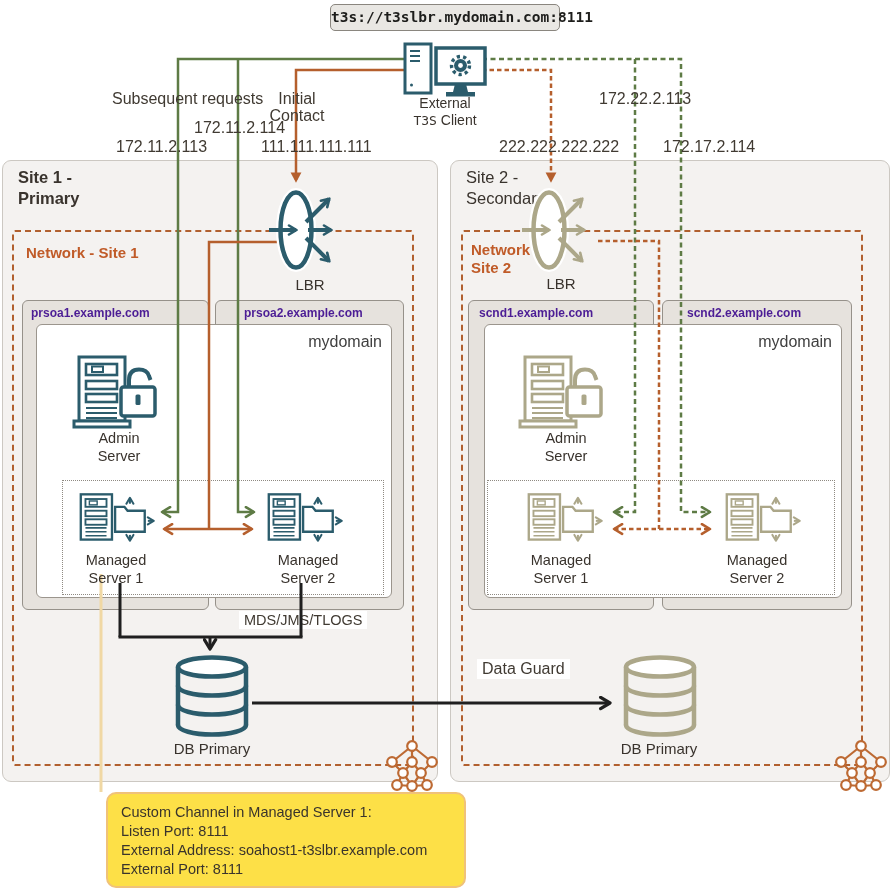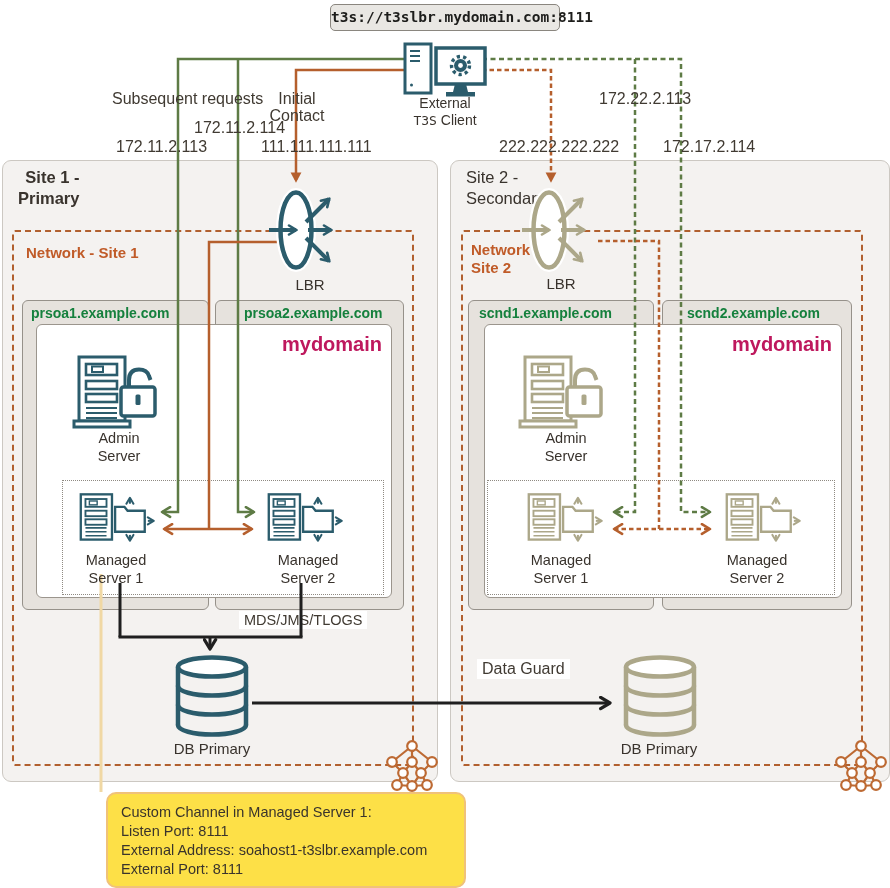--- a/index.html
+++ b/index.html
@@ -3,23 +3,23 @@
 <meta charset="utf-8">
 <style>
   html,body{margin:0;padding:0;background:#fff;}
   body{width:890px;height:888px;position:relative;font-family:"Liberation Sans",sans-serif;color:#3b352d;overflow:hidden;}
   .abs{position:absolute;}
   .z2{z-index:2;} .z6{z-index:6;}
   #overlay{position:absolute;left:0;top:0;z-index:5;pointer-events:none;}
   .site-panel{background:#f4f2f0;border:1px solid #ccc8c2;border-radius:9px;}
   .net-box{border:2px dashed #b1602f;border-radius:3px;}
   .host-box{background:#e6e2dd;border:1.5px solid #96918a;border-radius:6px;}
-  .host-title{font-weight:bold;font-size:14px;line-height:24px;white-space:nowrap;color:#15803d;}
+  .host-title{font-weight:bold;font-size:12px;line-height:24px;white-space:nowrap;color:#4c1d95;}
   .domain-box{background:#fff;border:1.5px solid #9b958d;border-radius:6px;}
-  .domain-lbl{position:absolute;top:8px;right:9px;font-weight:bold;font-size:20px;color:#be185d;}
+  .domain-lbl{position:absolute;top:8px;right:9px;font-weight:normal;font-size:16px;color:#404040;}
   .cluster-box{border:1.5px dotted #8f8a82;}
   .callout{background:#fde047;border:2px solid #f0c279;border-radius:10px;}
   .callout-text{padding:9px 13px;font-size:14.5px;line-height:19px;color:#3a342c;}
   .title{font-size:16.5px;line-height:21px;color:#39332d;}
   .bold{font-weight:bold;}
   .netlbl{font-size:15px;line-height:18px;font-weight:bold;color:#c05b28;}
   .anno{font-size:16px;color:#403a32;white-space:nowrap;}
   .iconlbl{font-size:14.5px;line-height:18px;text-align:center;color:#39332d;}
   .ctr{text-align:center;}
   .whitebg{background:#fff;padding:1px 5px;}
@@ -62,21 +62,21 @@
 
 <div class="abs callout" style="left:106px;top:792px;width:356px;height:92px;">
   <div class="callout-text">
     <div>Custom Channel in Managed Server 1:</div>
     <div>Listen Port: 8111</div>
     <div>External Address: soahost1-t3slbr.example.com</div>
     <div>External Port: 8111</div>
   </div>
 </div>
 
-<div class="abs z2 title" style="left:18px;top:167px;text-align:right;">
+<div class="abs z2 title" style="left:18px;top:167px;">
   <div class="bold">Site 1 -</div>
   <div class="bold">Primary</div>
 </div>
 <div class="abs z2 title" style="left:466px;top:167px;">
   <div>Site 2 -</div>
   <div>Secondary</div>
 </div>
 
 <div class="abs z2 netlbl" style="left:26px;top:244px;text-align:center;">Network - Site 1</div>
 <div class="abs z2 netlbl" style="left:471px;top:241px;">

